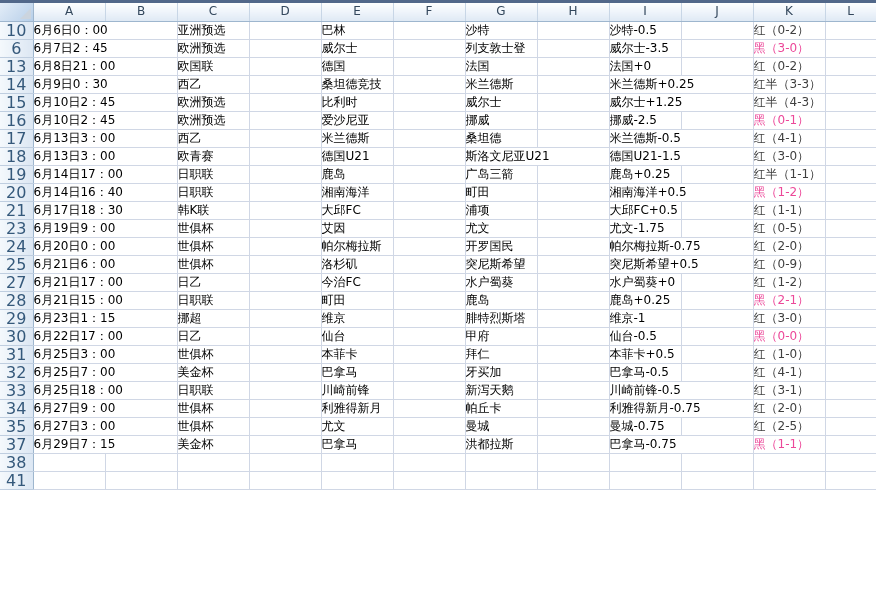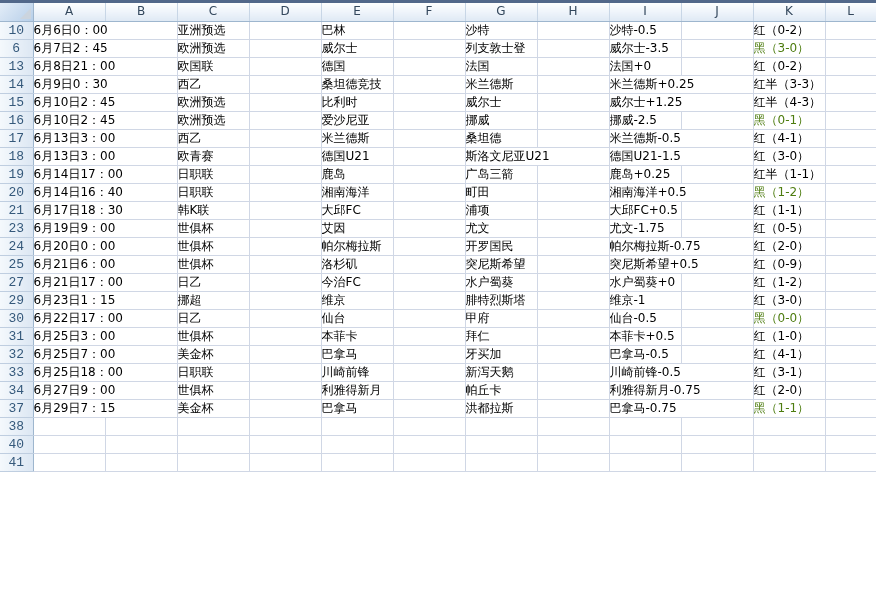--- a/index.html
+++ b/index.html
@@ -35,31 +35,30 @@
   .tri{
     position:absolute;right:2px;bottom:2px;width:0;height:0;
     border-left:11px solid transparent;border-bottom:11px solid #CBD4DE;
   }
   
   th.rh{
     background:linear-gradient(90deg,#F4F8FC 0%,#DCE7F3 100%);
     border-right:1px solid #9EB6CE;
     border-bottom:1px solid #BFCEE0;
     color:#35597B;text-align:center;padding-right:3px;
-    font-size:13px;
-    font-family:Liberation Mono, monospace;
+    font-size:16px;
   }
   
   td.c{
     border-right:1px solid #D0D7E5;
     border-bottom:1px solid #D0D7E5;
     padding-left:3px;background:#fff;
   }
-  td.c.red{color:#000000;}
-  td.c.black{color:#4d7c0f;}
+  td.c.red{color:#404040;}
+  td.c.black{color:#ec4899;}
 </style>
 </head>
 <body>
 
 <div class="sheet">
   <div class="top-strip"></div>
   <table class="grid" id="grid">
       <colgroup>
         <col style="width: 33px;">
         <col style="width: 72px;">
@@ -291,20 +290,34 @@
           <td class="c">今治FC</td>
           <td class="c"></td>
           <td class="c">水户蜀葵</td>
           <td class="c"></td>
           <td class="c">水户蜀葵+0</td>
           <td class="c"></td>
           <td class="c red">红（1-2）</td>
           <td class="c"></td>
         </tr>
         <tr>
+          <th class="rh">28</th>
+          <td class="c" colspan="2">6月21日15：00</td>
+          <td class="c">日职联</td>
+          <td class="c"></td>
+          <td class="c">町田</td>
+          <td class="c"></td>
+          <td class="c">鹿岛</td>
+          <td class="c"></td>
+          <td class="c">鹿岛+0.25</td>
+          <td class="c"></td>
+          <td class="c black">黑（2-1）</td>
+          <td class="c"></td>
+        </tr>
+        <tr>
           <th class="rh">29</th>
           <td class="c" colspan="2">6月23日1：15</td>
           <td class="c">挪超</td>
           <td class="c"></td>
           <td class="c">维京</td>
           <td class="c"></td>
           <td class="c">腓特烈斯塔</td>
           <td class="c"></td>
           <td class="c">维京-1</td>
           <td class="c"></td>
@@ -373,49 +386,48 @@
           <td class="c"></td>
           <td class="c">利雅得新月</td>
           <td class="c"></td>
           <td class="c">帕丘卡</td>
           <td class="c"></td>
           <td class="c" colspan="2">利雅得新月-0.75</td>
           <td class="c red">红（2-0）</td>
           <td class="c"></td>
         </tr>
         <tr>
+          <th class="rh">35</th>
+          <td class="c" colspan="2">6月27日3：00</td>
+          <td class="c">世俱杯</td>
+          <td class="c"></td>
+          <td class="c">尤文</td>
+          <td class="c"></td>
+          <td class="c">曼城</td>
+          <td class="c"></td>
+          <td class="c">曼城-0.75</td>
+          <td class="c"></td>
+          <td class="c red">红（2-5）</td>
+          <td class="c"></td>
+        </tr>
+        <tr>
           <th class="rh">37</th>
           <td class="c" colspan="2">6月29日7：15</td>
           <td class="c">美金杯</td>
           <td class="c"></td>
           <td class="c">巴拿马</td>
           <td class="c"></td>
           <td class="c">洪都拉斯</td>
           <td class="c"></td>
           <td class="c" colspan="2">巴拿马-0.75</td>
           <td class="c black">黑（1-1）</td>
           <td class="c"></td>
         </tr>
         <tr>
           <th class="rh">38</th>
-          <td class="c"></td>
-          <td class="c"></td>
-          <td class="c"></td>
-          <td class="c"></td>
-          <td class="c"></td>
-          <td class="c"></td>
-          <td class="c"></td>
-          <td class="c"></td>
-          <td class="c"></td>
-          <td class="c"></td>
-          <td class="c"></td>
-          <td class="c"></td>
-        </tr>
-        <tr>
-          <th class="rh">40</th>
           <td class="c"></td>
           <td class="c"></td>
           <td class="c"></td>
           <td class="c"></td>
           <td class="c"></td>
           <td class="c"></td>
           <td class="c"></td>
           <td class="c"></td>
           <td class="c"></td>
           <td class="c"></td>

